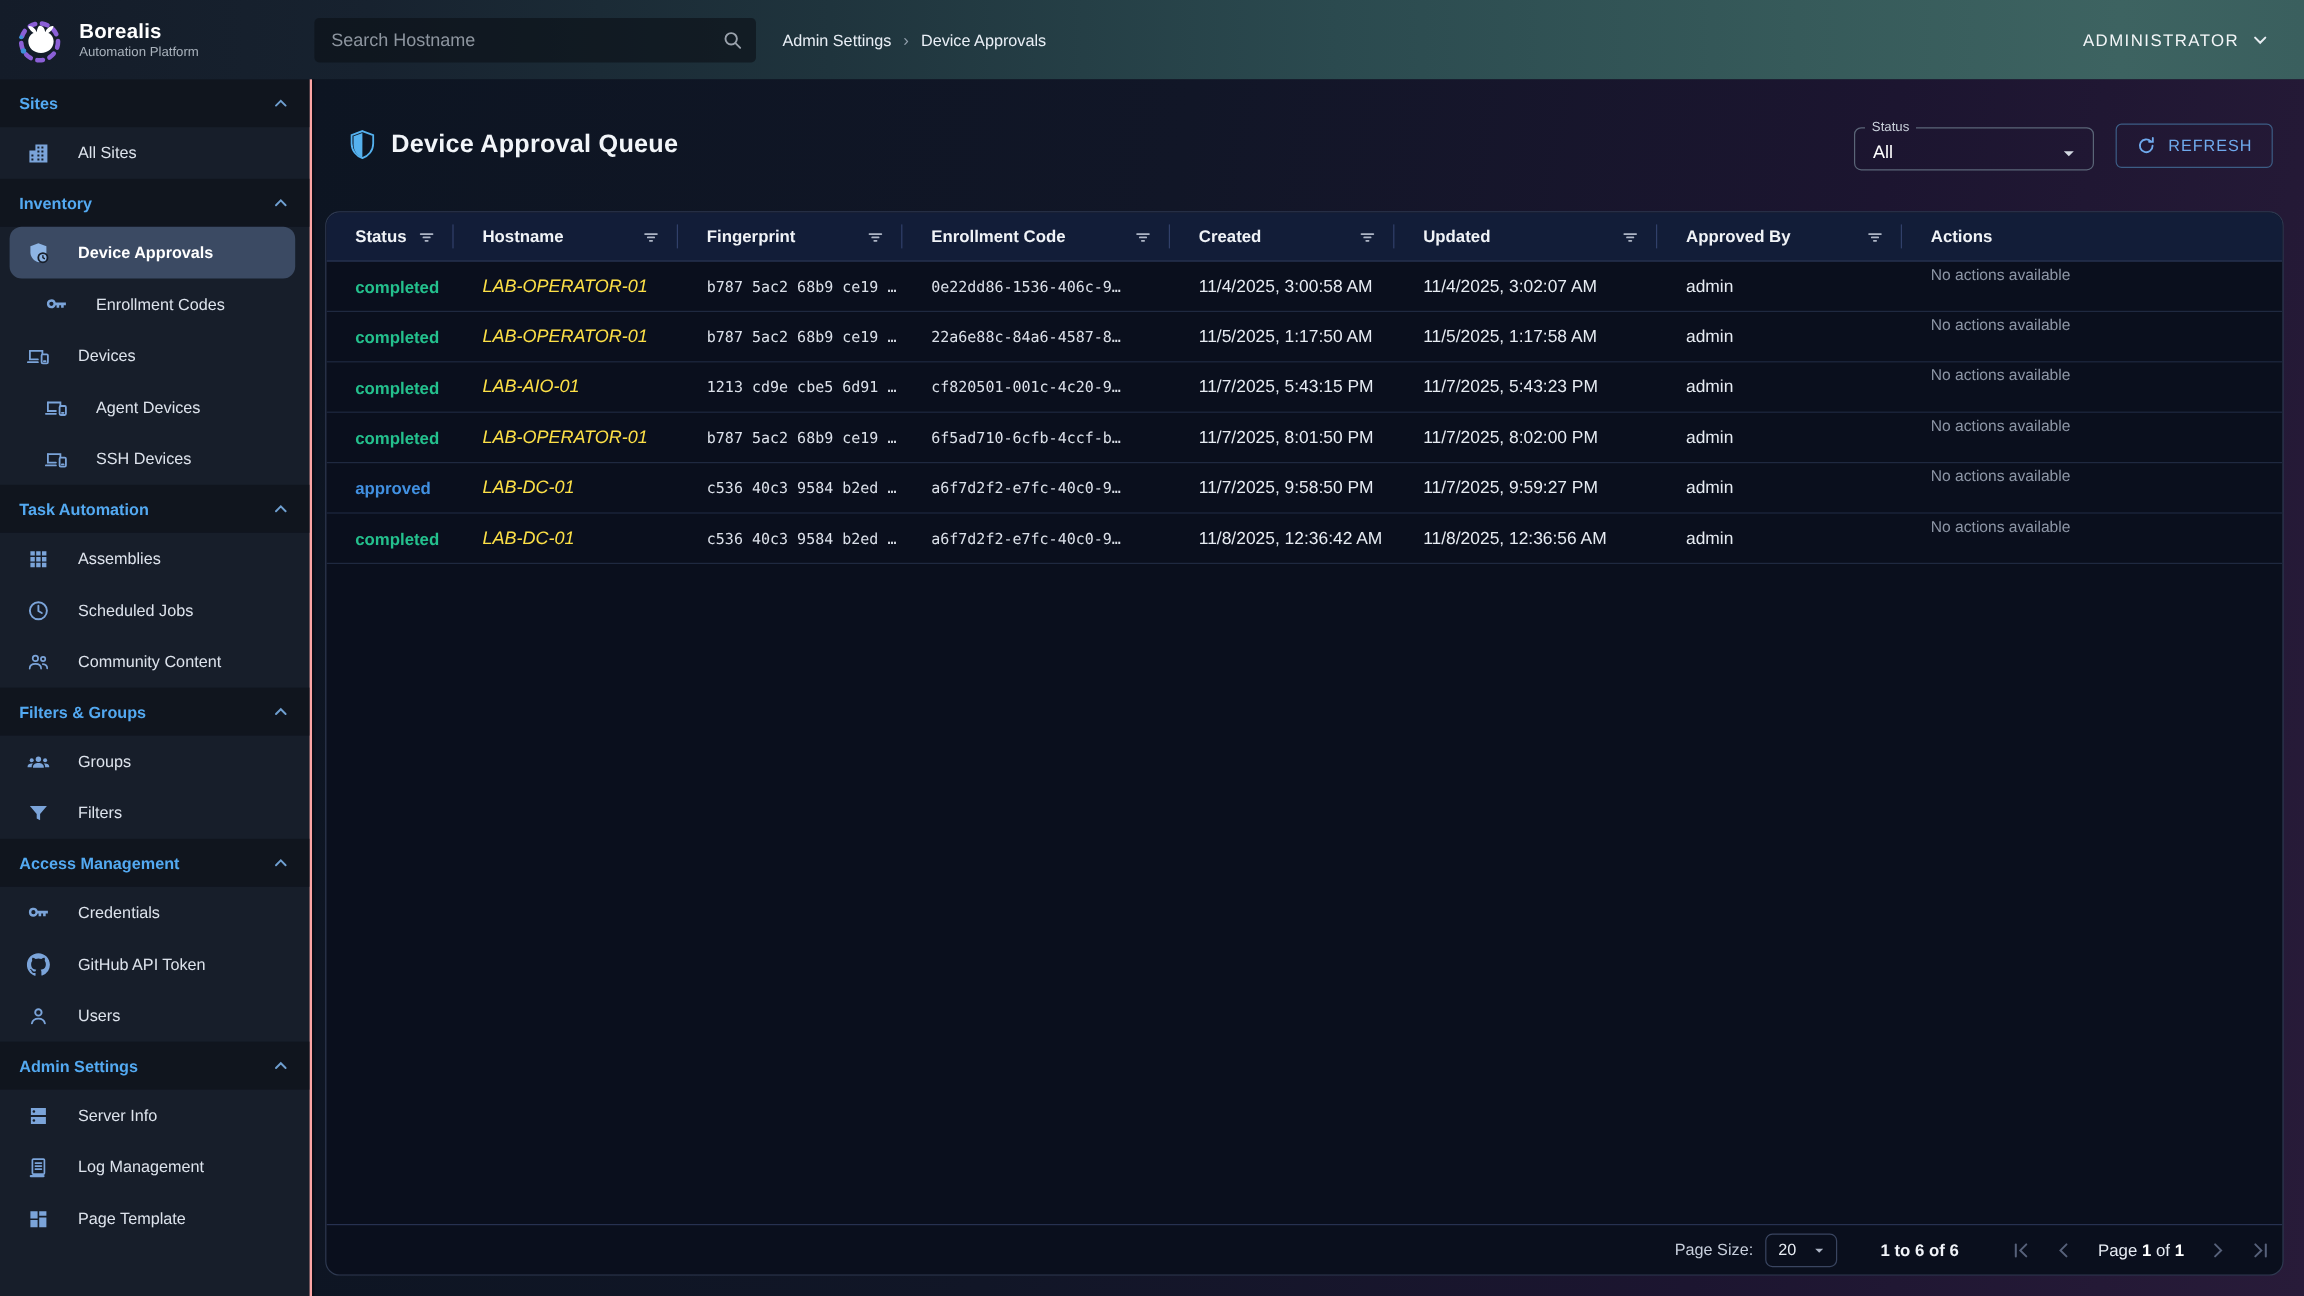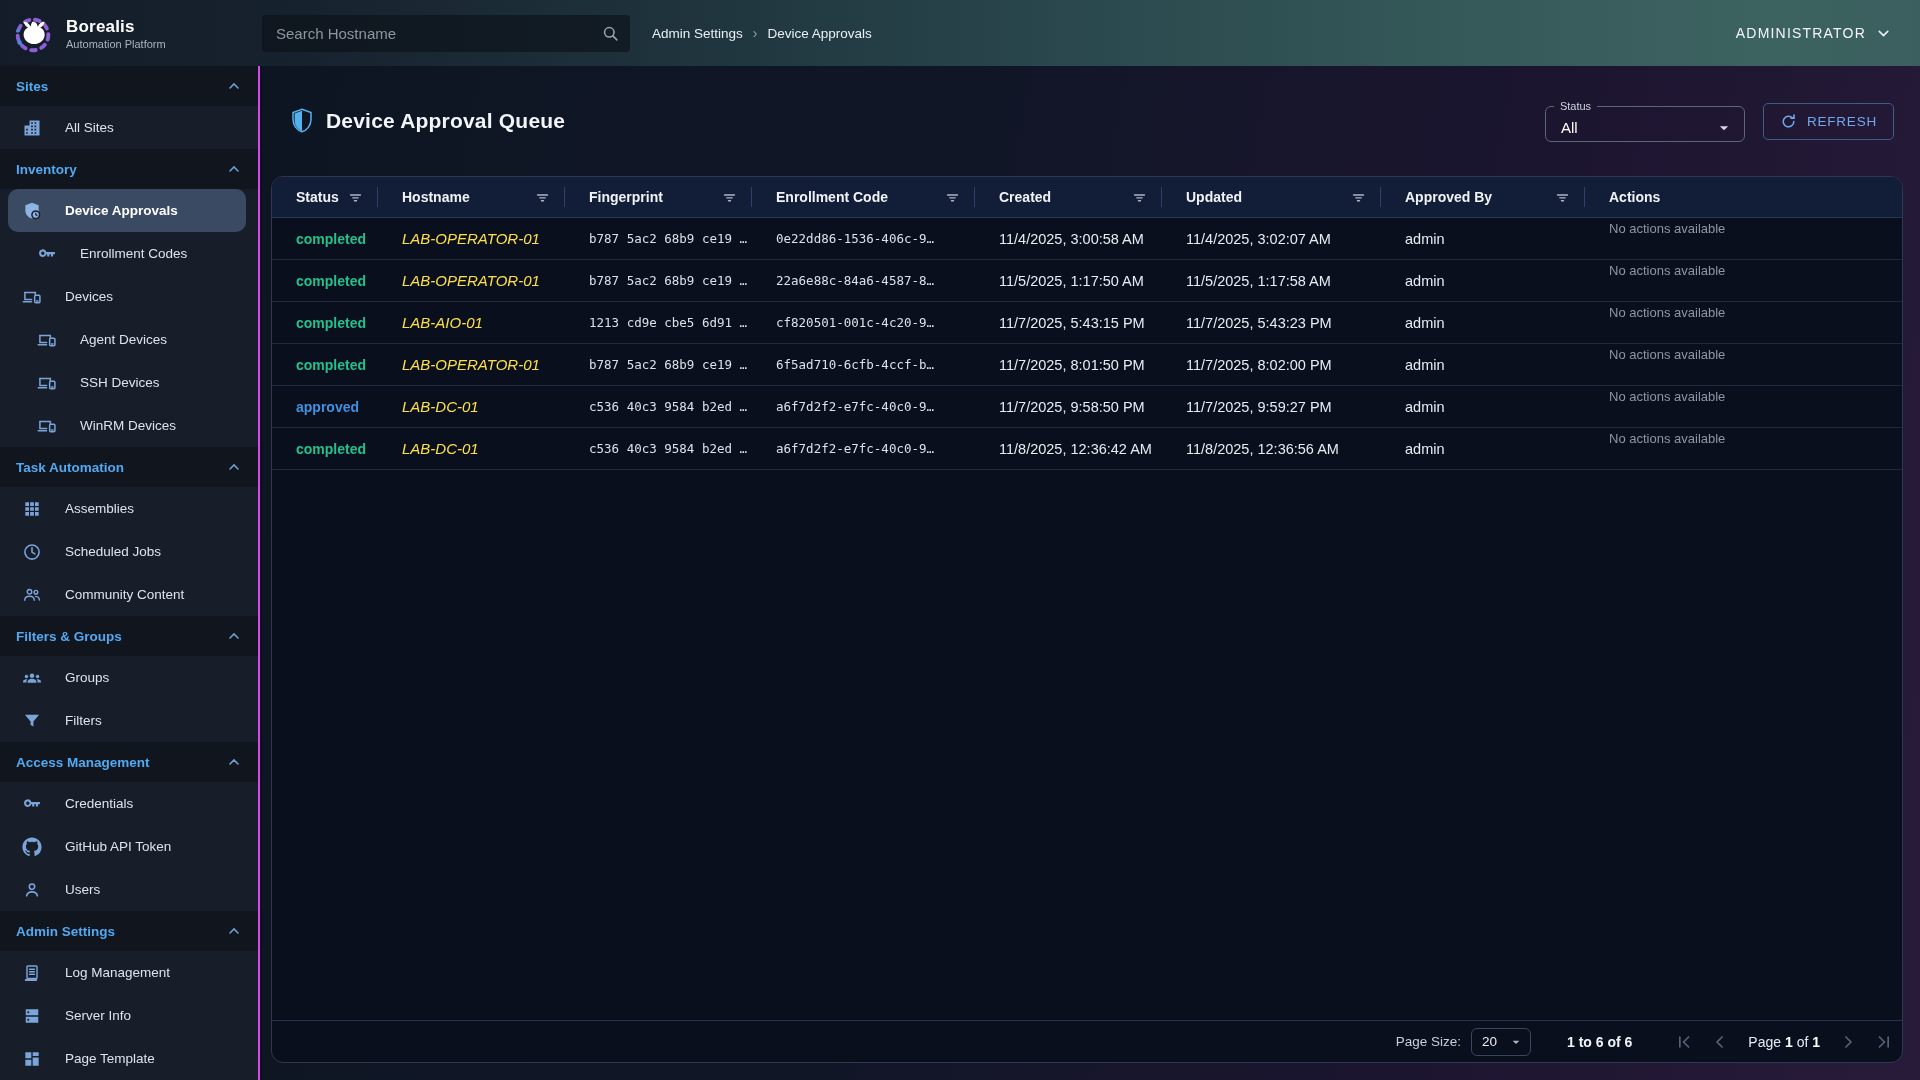--- a/index.html
+++ b/index.html
@@ -27,21 +27,21 @@
   .crumb { color:#e9eff6; cursor:default; }
   .crumb-sep { color:#93a0ad; font-size:14px; }
   .tb-spacer { flex:1; }
   .user-menu { display:flex; align-items:center; gap:9px; margin-right:28px; cursor:pointer; }
   .user-menu span.um-label { color:#f3f6f8; font-size:14px; letter-spacing:1.2px; }
   .um-caret { width:17px; height:17px; color:#e8edf2; }
   .um-caret svg { width:100%; height:100%; }
 
   
   .sidebar { position:absolute; top:66px; left:0; width:260px; height:1014px; z-index:20;
-    background:#171e2a; border-right:2px solid #d946ef; overflow:hidden; }
+    background:#171e2a; border-right:2px solid #fca5a5; overflow:hidden; }
   .sec-header { height:40px; background:#10151e; display:flex; align-items:center;
     justify-content:space-between; padding:0 16px; cursor:pointer; }
   .sec-label { color:#53a9f1; font-size:13.5px; font-weight:bold; }
   .sec-caret { width:16px; height:16px; color:#6f9fd0; }
   .sec-caret svg { width:100%; height:100%; }
   .item { height:43px; display:flex; align-items:center; gap:23px; padding-left:22px;
     color:#dde3ec; font-size:13.5px; cursor:pointer; }
   .item.lvl1 { padding-left:37px; }
   .it-ic { width:20px; height:20px; flex:0 0 20px; color:#7ba4d9; }
   .it-ic svg { width:100%; height:100%; }
@@ -207,30 +207,20 @@
       <div class="item lvl1">
         <span class="it-ic"><svg viewBox="0 0 24 24" fill="none" stroke="currentColor" stroke-width="1.8" stroke-linecap="round">
             <path d="M3.5 6.5h12.5v3"></path>
             <path d="M3.5 6.5V15h8"></path>
             <path d="M1.5 17.8h10"></path>
             <rect x="15.2" y="10" width="6.3" height="9" rx="1.2"></rect>
             <path d="M17.5 16.8h1.7"></path>
           </svg></span>
         <span class="it-label">SSH Devices</span>
       </div>
-      <div class="item lvl1">
-        <span class="it-ic"><svg viewBox="0 0 24 24" fill="none" stroke="currentColor" stroke-width="1.8" stroke-linecap="round">
-            <path d="M3.5 6.5h12.5v3"></path>
-            <path d="M3.5 6.5V15h8"></path>
-            <path d="M1.5 17.8h10"></path>
-            <rect x="15.2" y="10" width="6.3" height="9" rx="1.2"></rect>
-            <path d="M17.5 16.8h1.7"></path>
-          </svg></span>
-        <span class="it-label">WinRM Devices</span>
-      </div>
       <div class="sec-header">
         <span class="sec-label">Task Automation</span>
         <span class="sec-caret"><svg viewBox="0 0 24 24" fill="none" stroke="currentColor" stroke-width="2.4" stroke-linecap="round">
             <path d="M6 15l6-6 6 6"></path>
           </svg></span>
       </div>
       <div class="item">
         <span class="it-ic"><svg viewBox="0 0 24 24" fill="currentColor">
             <path d="M4 4h4.4v4.4H4zM9.8 4h4.4v4.4H9.8zM15.6 4H20v4.4h-4.4zM4 9.8h4.4v4.4H4zM9.8 9.8h4.4v4.4H9.8zM15.6 9.8H20v4.4h-4.4zM4 15.6h4.4V20H4zM9.8 15.6h4.4V20H9.8zM15.6 15.6H20V20h-4.4z"></path>
           </svg></span>
@@ -299,34 +289,34 @@
           </svg></span>
         <span class="it-label">Users</span>
       </div>
       <div class="sec-header">
         <span class="sec-label">Admin Settings</span>
         <span class="sec-caret"><svg viewBox="0 0 24 24" fill="none" stroke="currentColor" stroke-width="2.4" stroke-linecap="round">
             <path d="M6 15l6-6 6 6"></path>
           </svg></span>
       </div>
       <div class="item">
+        <span class="it-ic"><svg viewBox="0 0 24 24" fill="currentColor">
+            <path d="M4.5 4h15v7h-15zM4.5 13h15v7h-15z"></path>
+            <circle cx="7.5" cy="7.5" r="1.3" fill="#171e2a"></circle>
+            <circle cx="7.5" cy="16.5" r="1.3" fill="#171e2a"></circle>
+          </svg></span>
+        <span class="it-label">Server Info</span>
+      </div>
+      <div class="item">
         <span class="it-ic"><svg viewBox="0 0 24 24" fill="none" stroke="currentColor" stroke-width="1.7" stroke-linecap="round">
             <rect x="6" y="3.5" width="12" height="15" rx="1"></rect>
             <path d="M9 7.5h6M9 10.5h6M9 13.5h6"></path>
             <path d="M4.5 20.5h12.5" stroke-width="2.4"></path>
           </svg></span>
         <span class="it-label">Log Management</span>
-      </div>
-      <div class="item">
-        <span class="it-ic"><svg viewBox="0 0 24 24" fill="currentColor">
-            <path d="M4.5 4h15v7h-15zM4.5 13h15v7h-15z"></path>
-            <circle cx="7.5" cy="7.5" r="1.3" fill="#171e2a"></circle>
-            <circle cx="7.5" cy="16.5" r="1.3" fill="#171e2a"></circle>
-          </svg></span>
-        <span class="it-label">Server Info</span>
       </div>
       <div class="item">
         <span class="it-ic"><svg viewBox="0 0 24 24" fill="currentColor">
             <path d="M4 4h7.2v7.2H4zM12.8 4H20v4.5h-7.2zM12.8 10.2H20V20h-7.2zM4 12.8h7.2V20H4z"></path>
           </svg></span>
         <span class="it-label">Page Template</span>
       </div>
     </aside>
 
   <main class="main">

